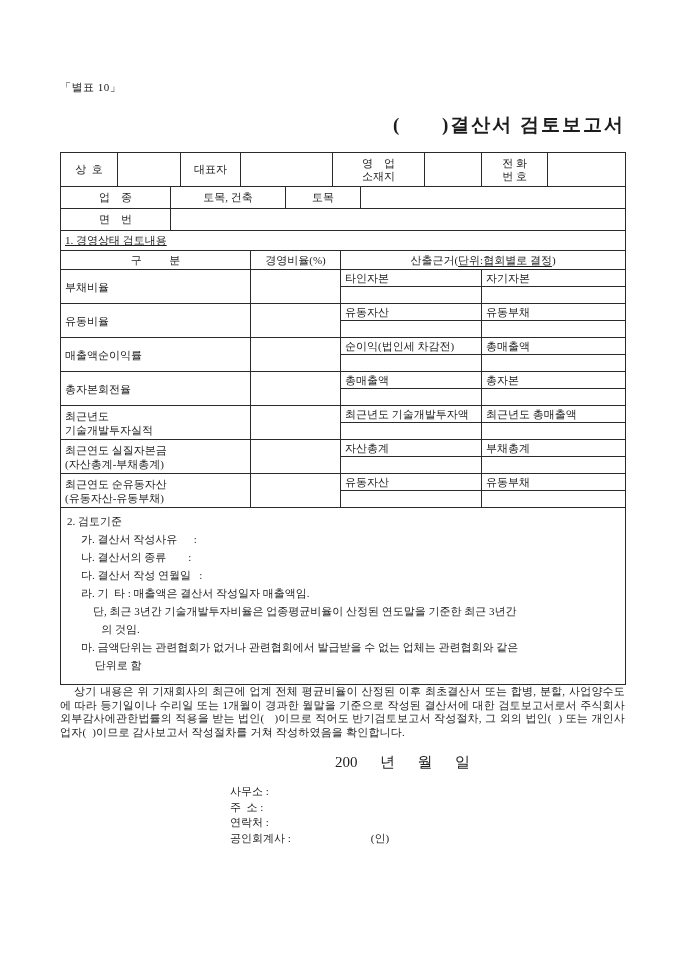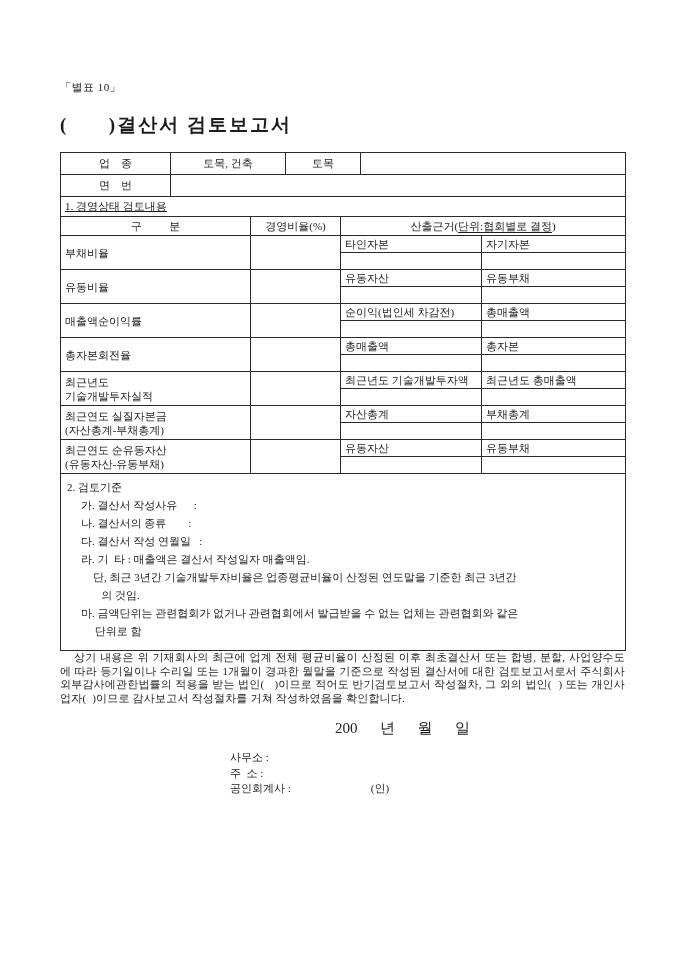--- a/index.html
+++ b/index.html
@@ -1,21 +1,21 @@
 <!DOCTYPE html>
 <html><head>
 <meta charset="utf-8">
 <style>
   * { margin:0; padding:0; box-sizing:border-box; }
   html, body { background:#ffffff; }
   body { font-family:"Liberation Serif","DejaVu Serif",serif; color:#1c1c1c; }
   .page { width:680px; height:962px; padding:80px 55px 0 60px; background:#fff; position:relative; }
 
   .annex { font-size:11px; margin-bottom:17px; letter-spacing:0.5px; }
-  .doc-title { font-size:19px; font-weight:bold; text-align:left; letter-spacing:2px;
+  .doc-title { font-size:19px; font-weight:bold; text-align:right; letter-spacing:2px;
                margin-bottom:14px; white-space:pre-wrap; }
 
   table.form { border-collapse:collapse; table-layout:fixed; width:565px; }
   table.form td { border:1px solid #2a2a2a; font-size:11px; padding:1px 4px;
                   vertical-align:middle; overflow:hidden; }
   .c { text-align:center; }
   .pre { white-space:pre-wrap; line-height:13px; }
 
   .r1 td { height:34px; }
   .r2 td { height:22px; }
@@ -60,20 +60,32 @@
         <col style="width:35px">
         <col style="width:47px">
         <col style="width:8px">
       <col style="width:20px">
         <col style="width:64px">
         <col style="width:57px">
         <col style="width:66px">
       <col style="width:78px">
     </colgroup>
     <tbody>
+      <tr class="r1">
+        <td class="c pre">상  호</td>
+        <td colspan="2"></td>
+        <td class="c pre">대표자</td>
+        <td colspan="3"></td>
+        <td colspan="3" class="c pre">영    업
+소재지</td>
+        <td></td>
+        <td class="c pre">전 화
+번 호</td>
+        <td></td>
+      </tr>
       <tr class="r2">
         <td colspan="2" class="c pre">업    종</td>
         <td colspan="4" class="c">토목, 건축</td>
         <td colspan="3" class="c">토목</td>
         <td colspan="4"></td>
       </tr>
       <tr class="r2">
         <td colspan="2" class="c pre">면    번</td>
         <td colspan="11"></td>
       </tr>
@@ -198,16 +210,17 @@
     </tbody>
   </table>
 
   <p class="declaration">상기 내용은 위 기재회사의 최근에 업계 전체 평균비율이 산정된 이후 최초결산서 또는 합병, 분할, 사업양수도에 따라 등기일이나 수리일 또는 1개월이 경과한 월말을 기준으로 작성된 결산서에 대한 검토보고서로서 주식회사외부감사에관한법률의 적용을 받는 법인(&nbsp;&nbsp;&nbsp;)이므로 적어도 반기검토보고서 작성절차, 그 외의 법인(&nbsp;&nbsp;) 또는 개인사업자(&nbsp;&nbsp;)이므로 감사보고서 작성절차를 거쳐 작성하였음을 확인합니다.</p>
 
   <div class="date-line">200      년      월      일</div>
 
   <div class="sign-block">
     <div class="sign-row">사무소 :</div>
     <div class="sign-row">주  소 :</div>
+    <div class="sign-row">연락처 :</div>
     <div class="sign-row"><span>공인회계사 :</span><span class="seal">(인)</span></div>
   </div>
 
 </div>
 
 </body></html>

